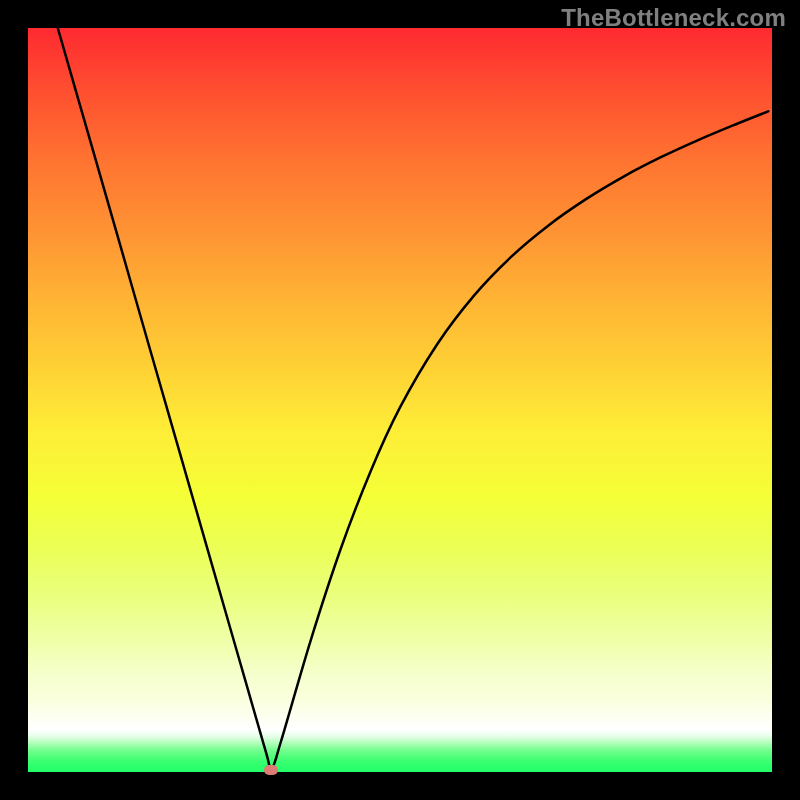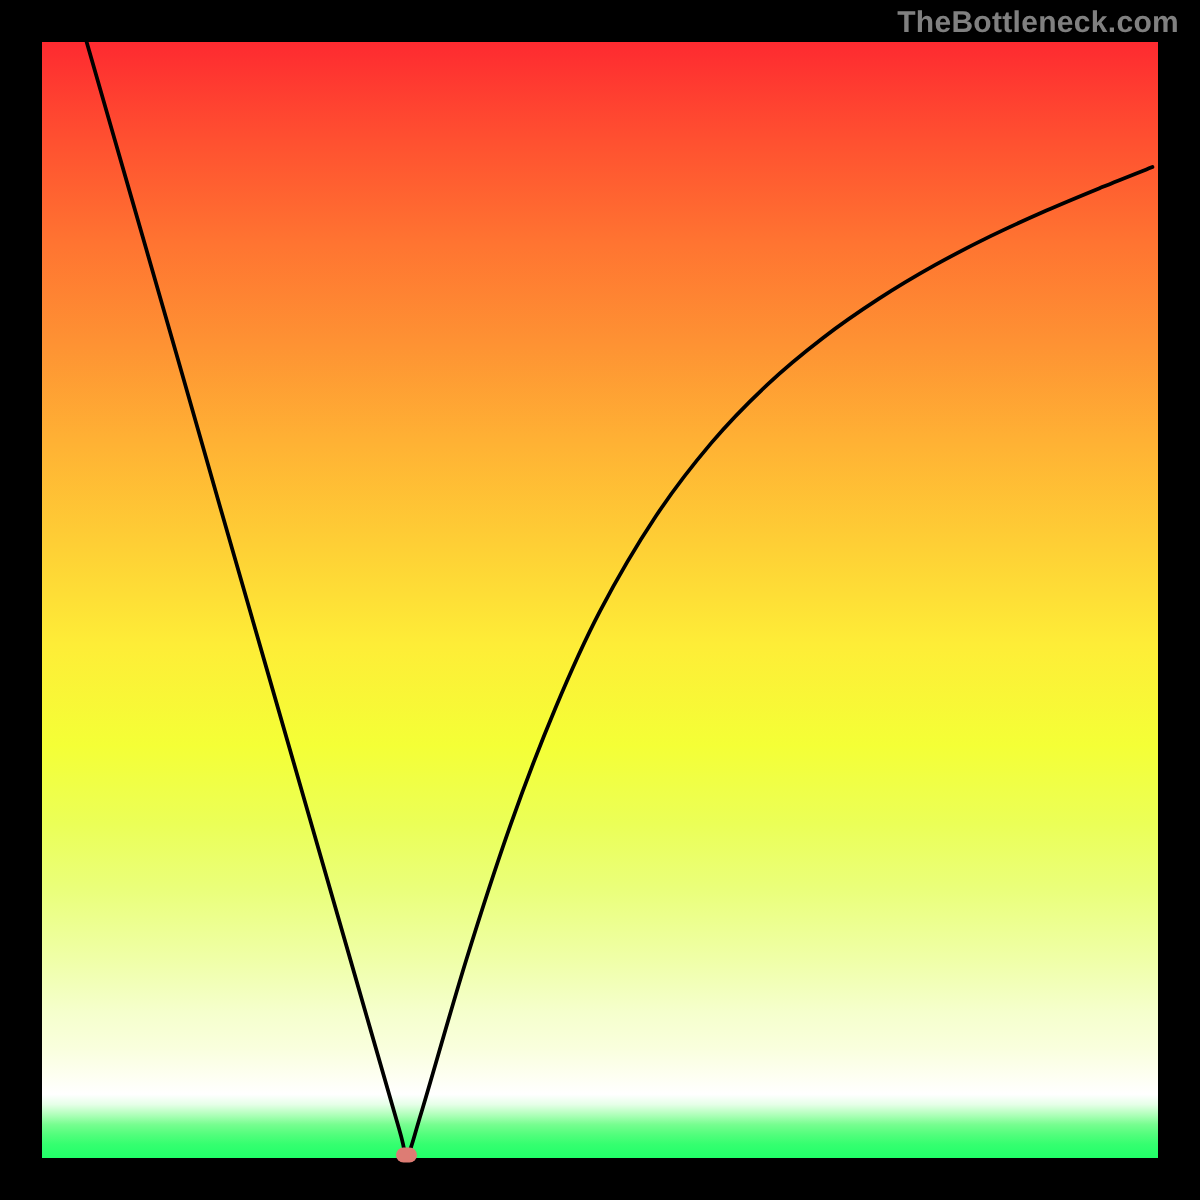--- a/index.html
+++ b/index.html
@@ -47,21 +47,21 @@
       #52fe7c 97.9%,
       #34ff6f 98.8%,
       #21ff69 100%
     );
   }
   .watermark {
     position: absolute;
     top: 4px;
     right: 14px;
     color: #808080;
-    font-size: 20px;
+    font-size: 24px;
     font-weight: 600;
     letter-spacing: 0.2px;
   }
   .marker {
     position: absolute;
     width: 14px;
     height: 10px;
     border-radius: 5px;
     background: #dd7c74;
   }

